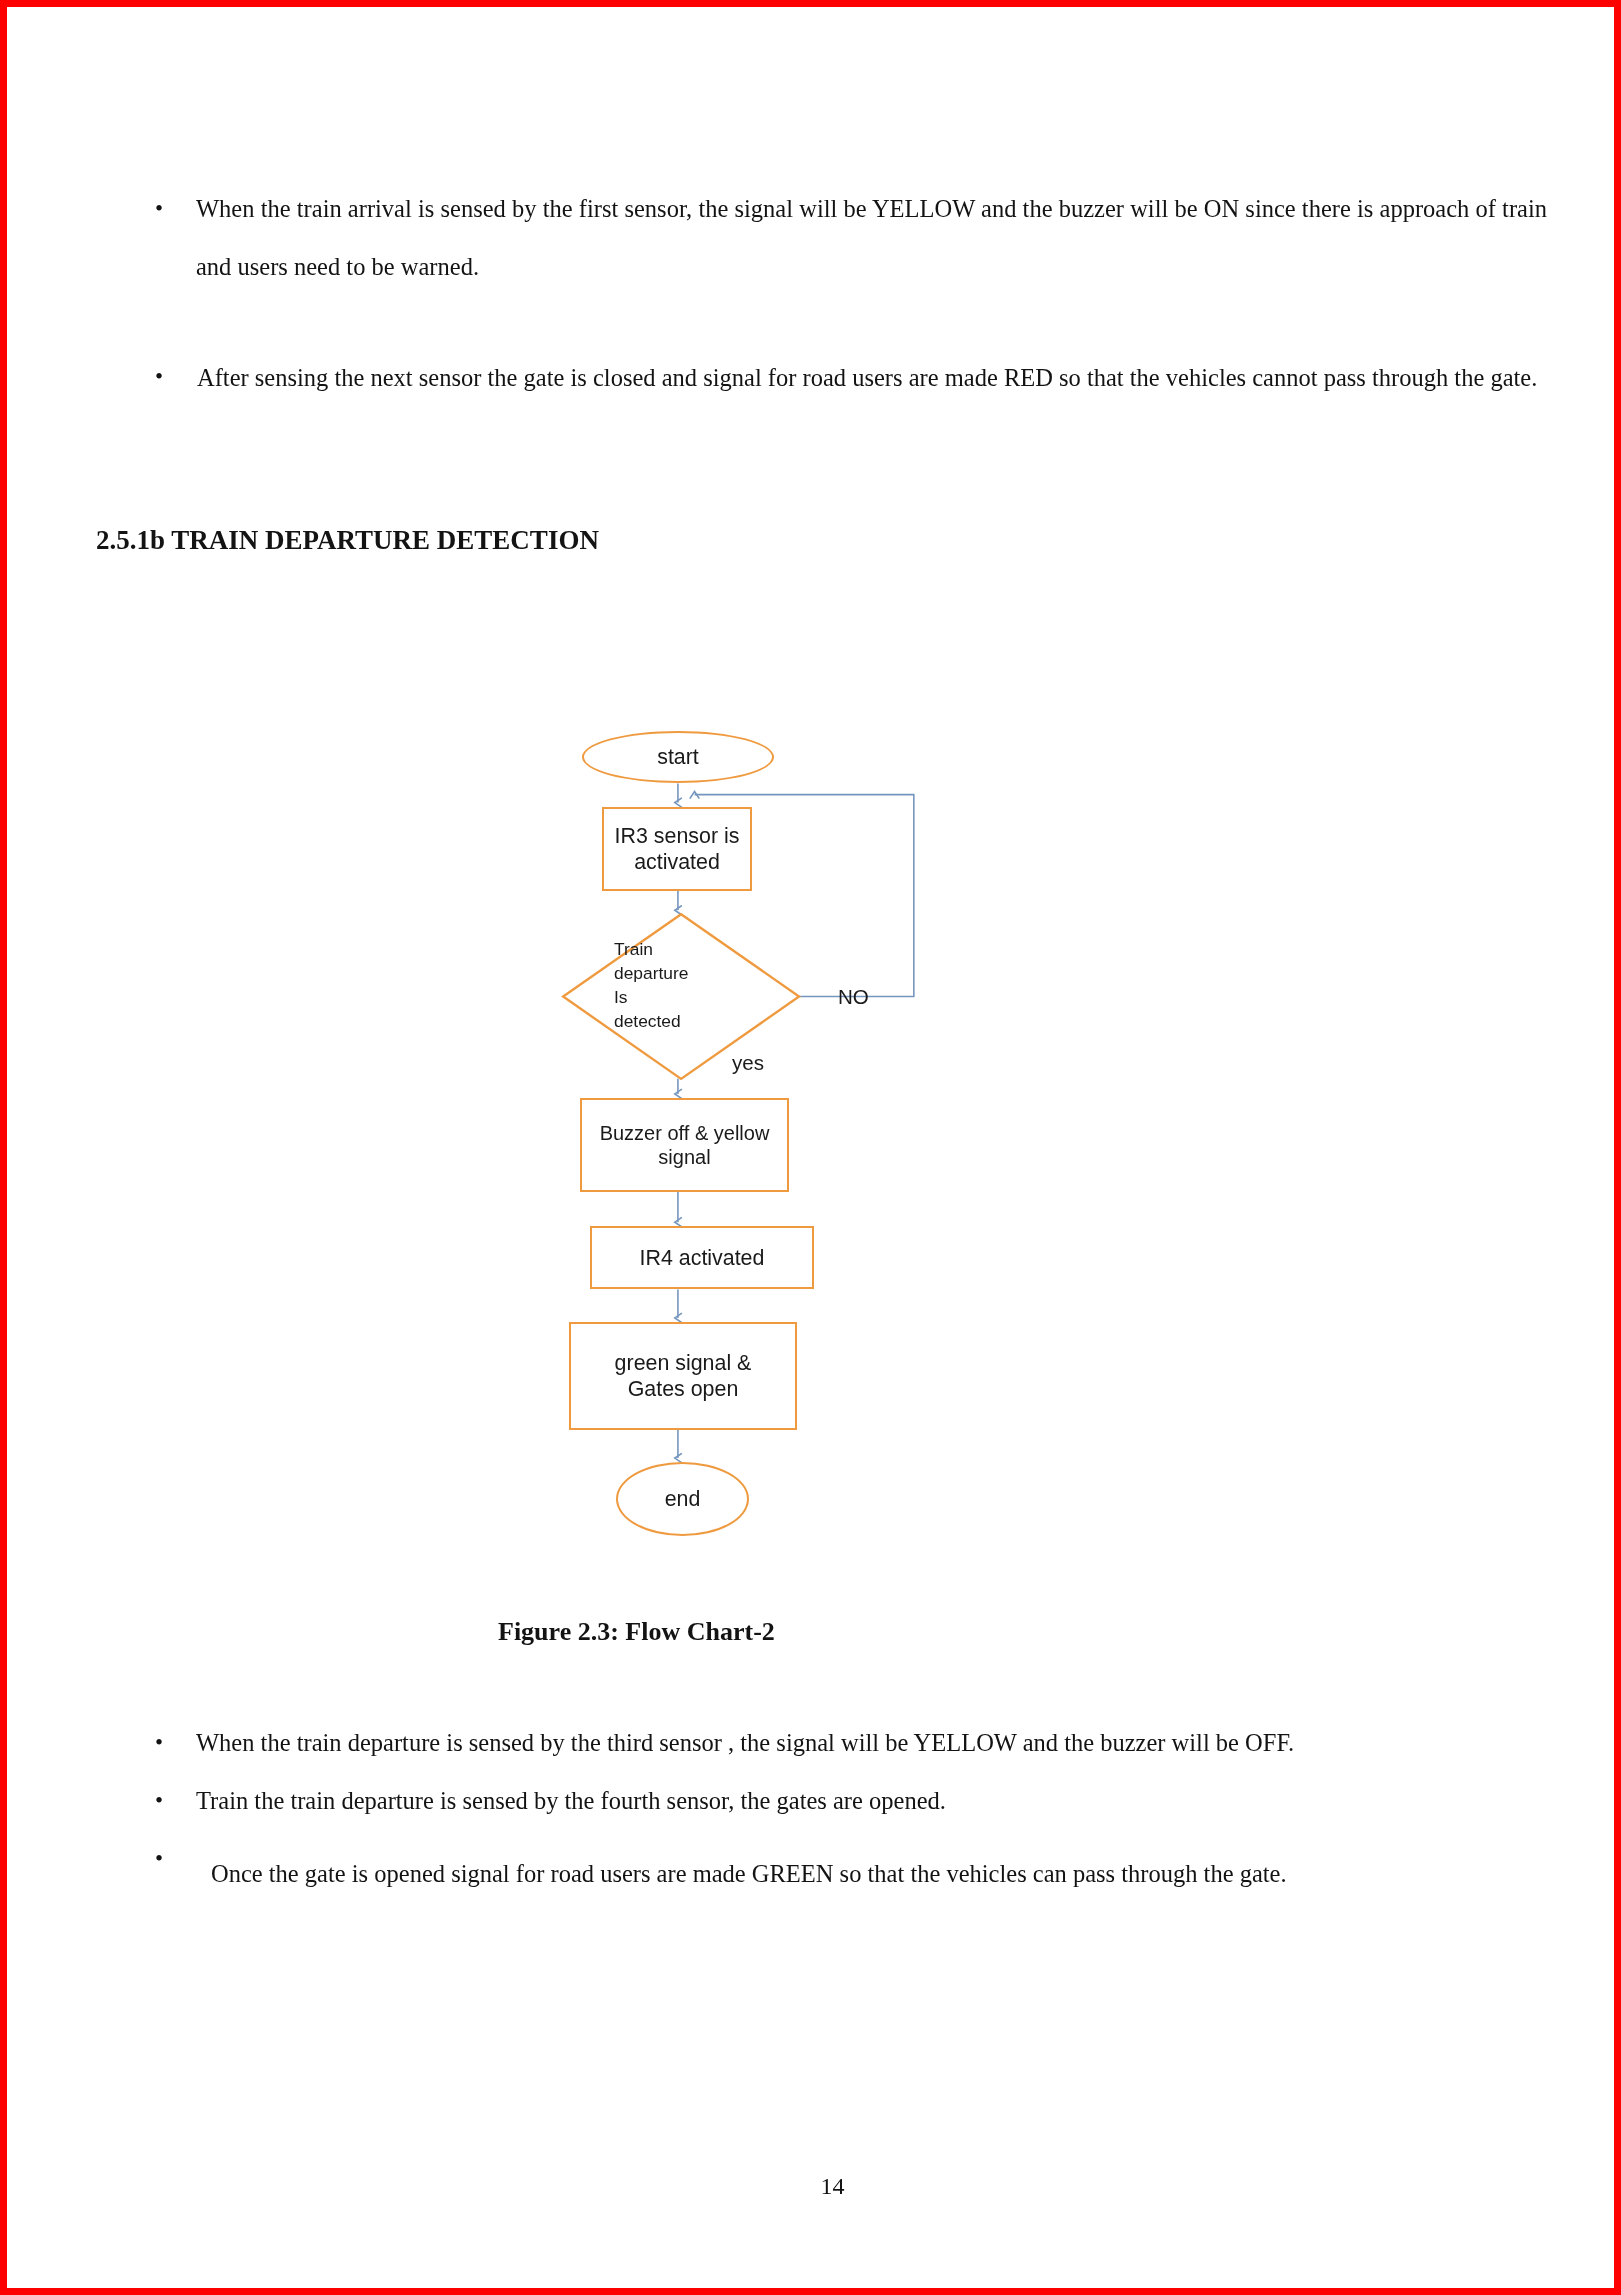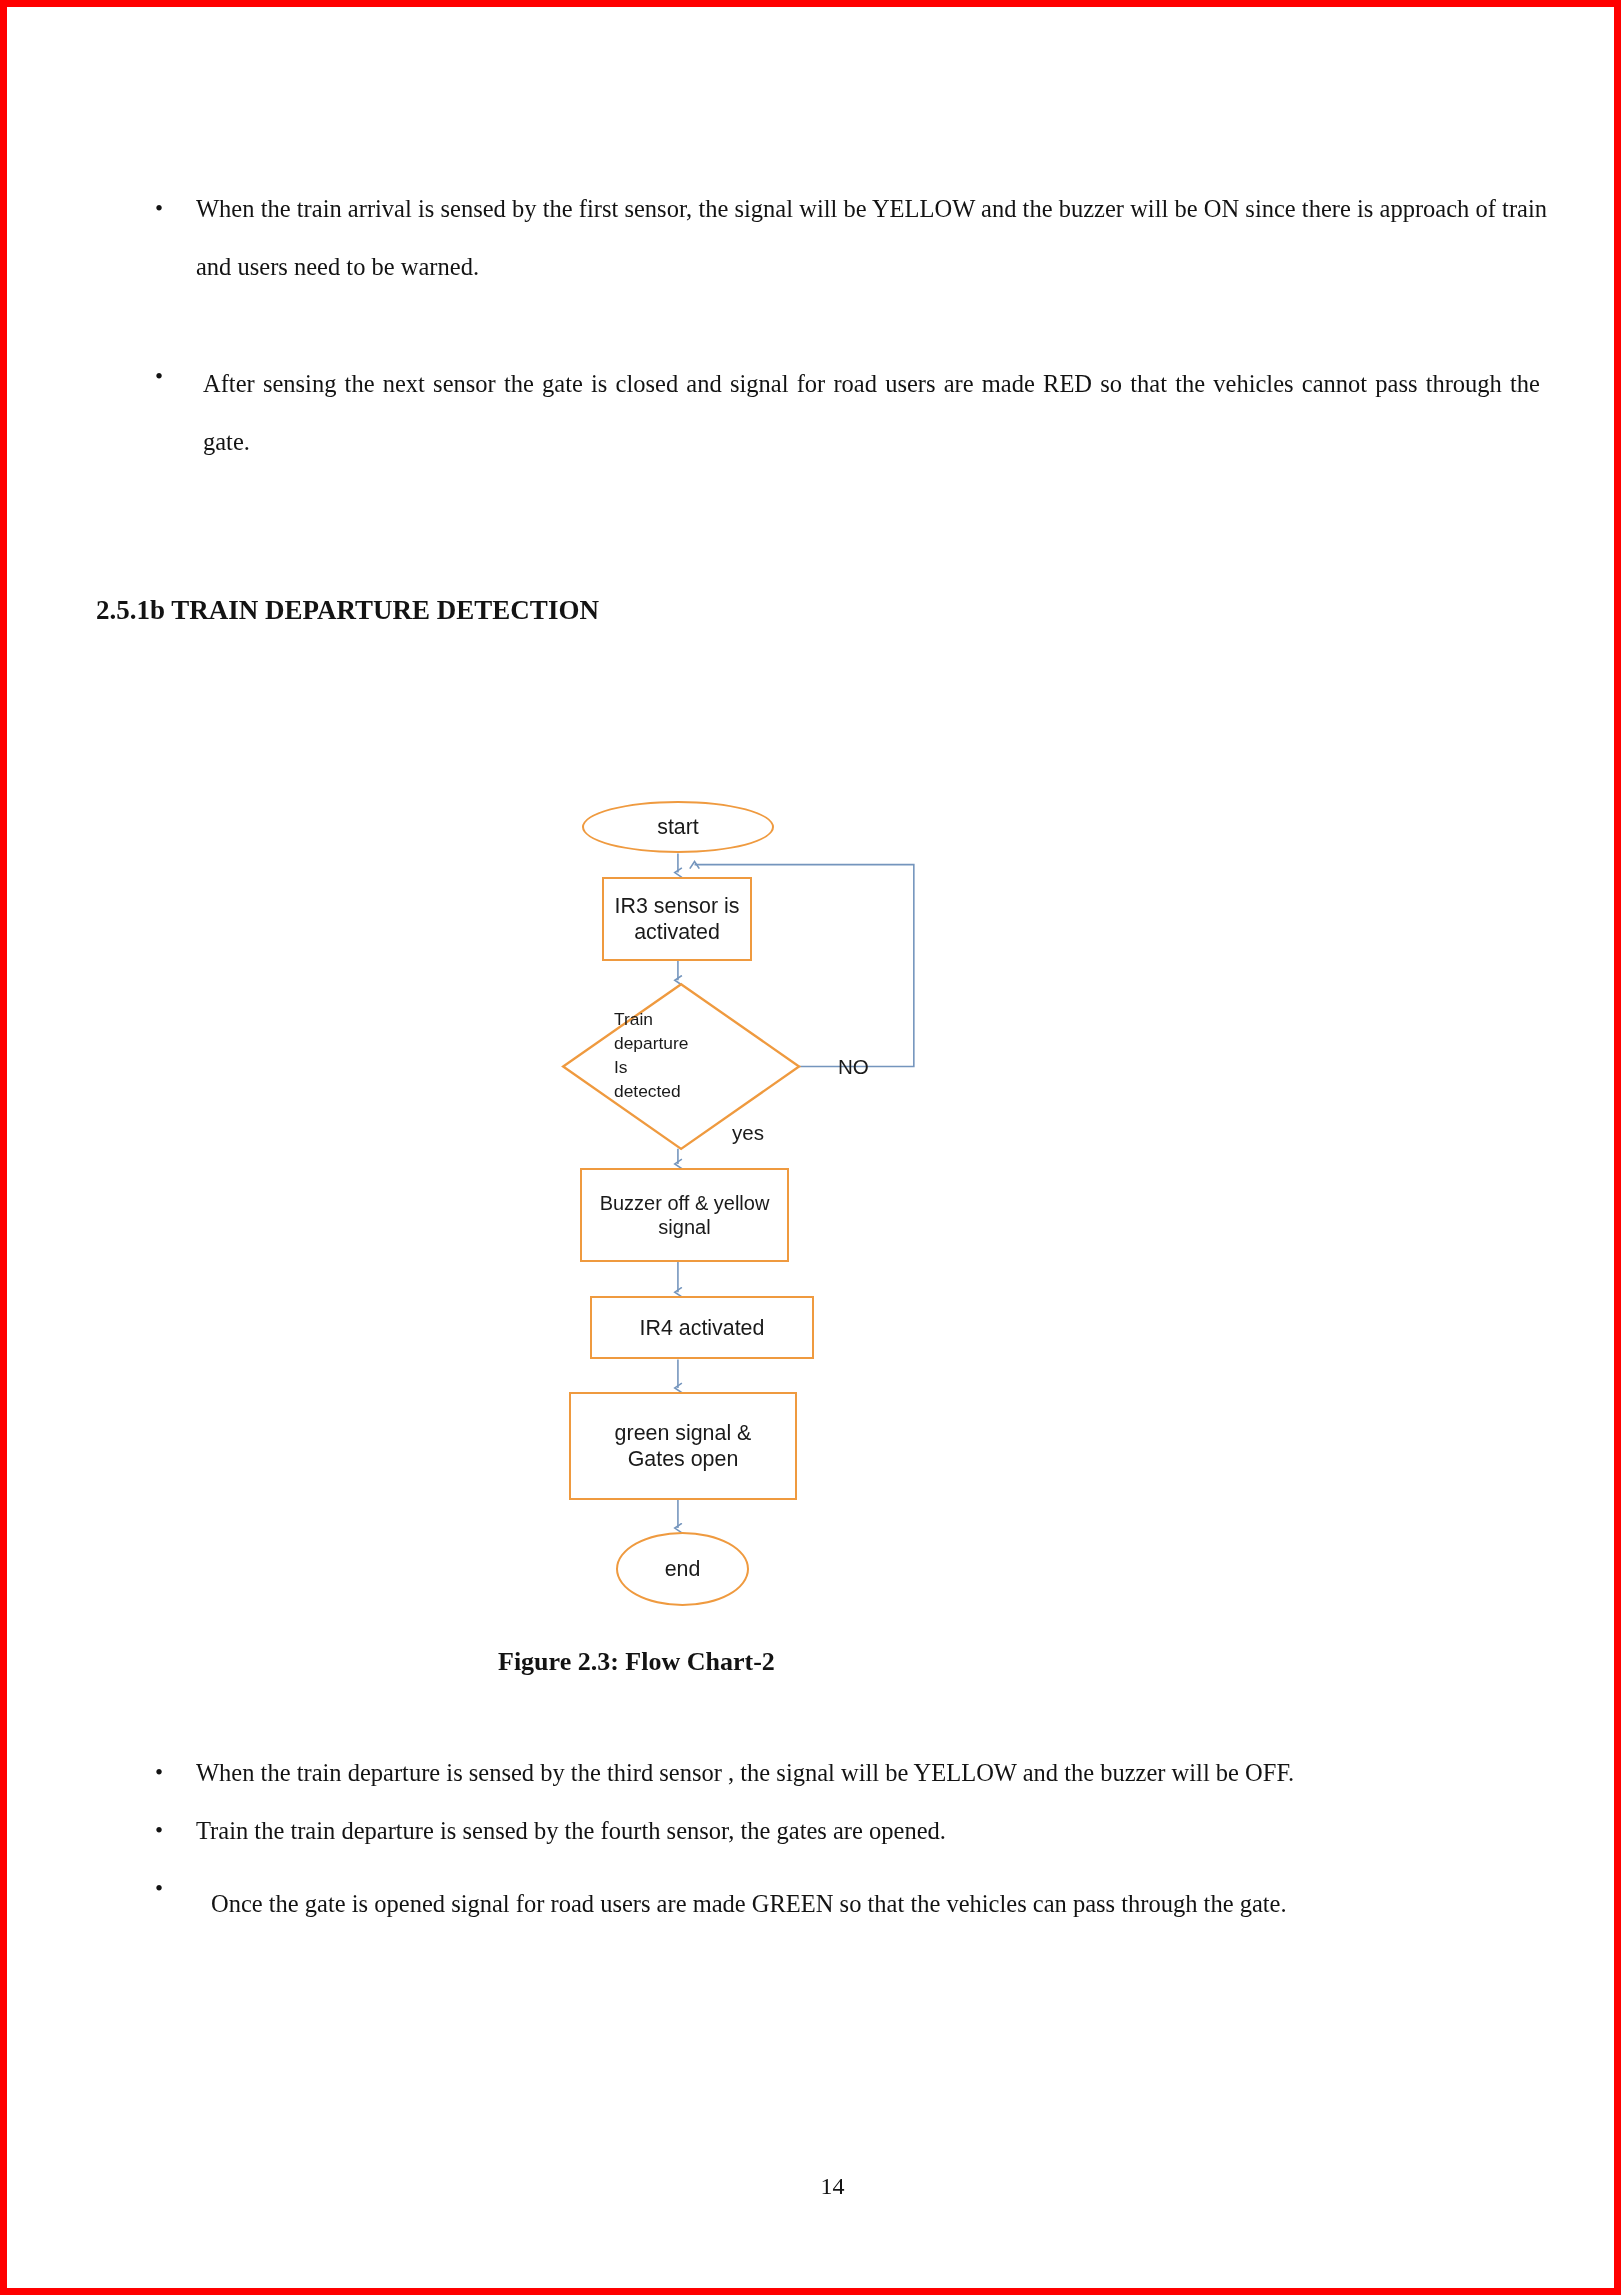--- a/index.html
+++ b/index.html
@@ -53,21 +53,21 @@
   .fc-float-label{
     position:absolute;z-index:3;font-size:20.6px;
   }
   .diamond-text{
     position:absolute;z-index:3;font-size:17.4px;line-height:24px;
     text-align:left;
   }
   .preline{white-space:pre-line;}
   
   .figure-caption{
-    margin-left:402px;font-size:26px;font-weight:bold;line-height:32px;
+    margin-top:40px;margin-left:402px;font-size:26px;font-weight:bold;line-height:32px;
   }
   .bottom-bullets{margin-top:66px;}
   .bottom-bullets .bullet-row{margin-bottom:0;}
   .page-number{
     position:absolute;top:2173px;left:0;width:100%;text-align:center;
     font-size:24px;
     padding-left:44px;
   }
 </style>
 </head>
@@ -76,21 +76,21 @@
 <div class="page-border"></div>
 
 <div class="content">
 
   <div class="bullet-row gap-after">
     <span class="bullet-marker">•</span>
     <p class="bullet-text" style="margin:0">When the train arrival  is sensed by the first  sensor, the signal  will  be YELLOW  and the buzzer  will  be ON since  there  is  approach of train  and users  need  to  be warned.</p>
   </div>
   <div class="bullet-row">
     <span class="bullet-marker">•</span>
-    <p class="bullet-text" style="margin:7px">After sensing  the next sensor  the gate  is closed and signal  for road  users are  made RED so  that the vehicles  cannot  pass  through  the gate.</p>
+    <p class="bullet-text" style="margin:1px">After sensing  the next sensor  the gate  is closed and signal  for road  users are  made RED so  that the vehicles  cannot  pass  through  the gate.</p>
   </div>
 
   <h2 class="section-heading">2.5.1b TRAIN  DEPARTURE  DETECTION</h2>
 
   <div class="flowchart">
 
     <svg class="connectors" width="1452" height="851" viewBox="0 0 1834 1075">
       <defs>
         <marker id="arrow" markerWidth="14" markerHeight="12" refX="7" refY="6" orient="auto" markerUnits="userSpaceOnUse">
           <path d="M1,1 L7,10 L13,1" fill="none" stroke="#7495bd" stroke-width="2"></path>

